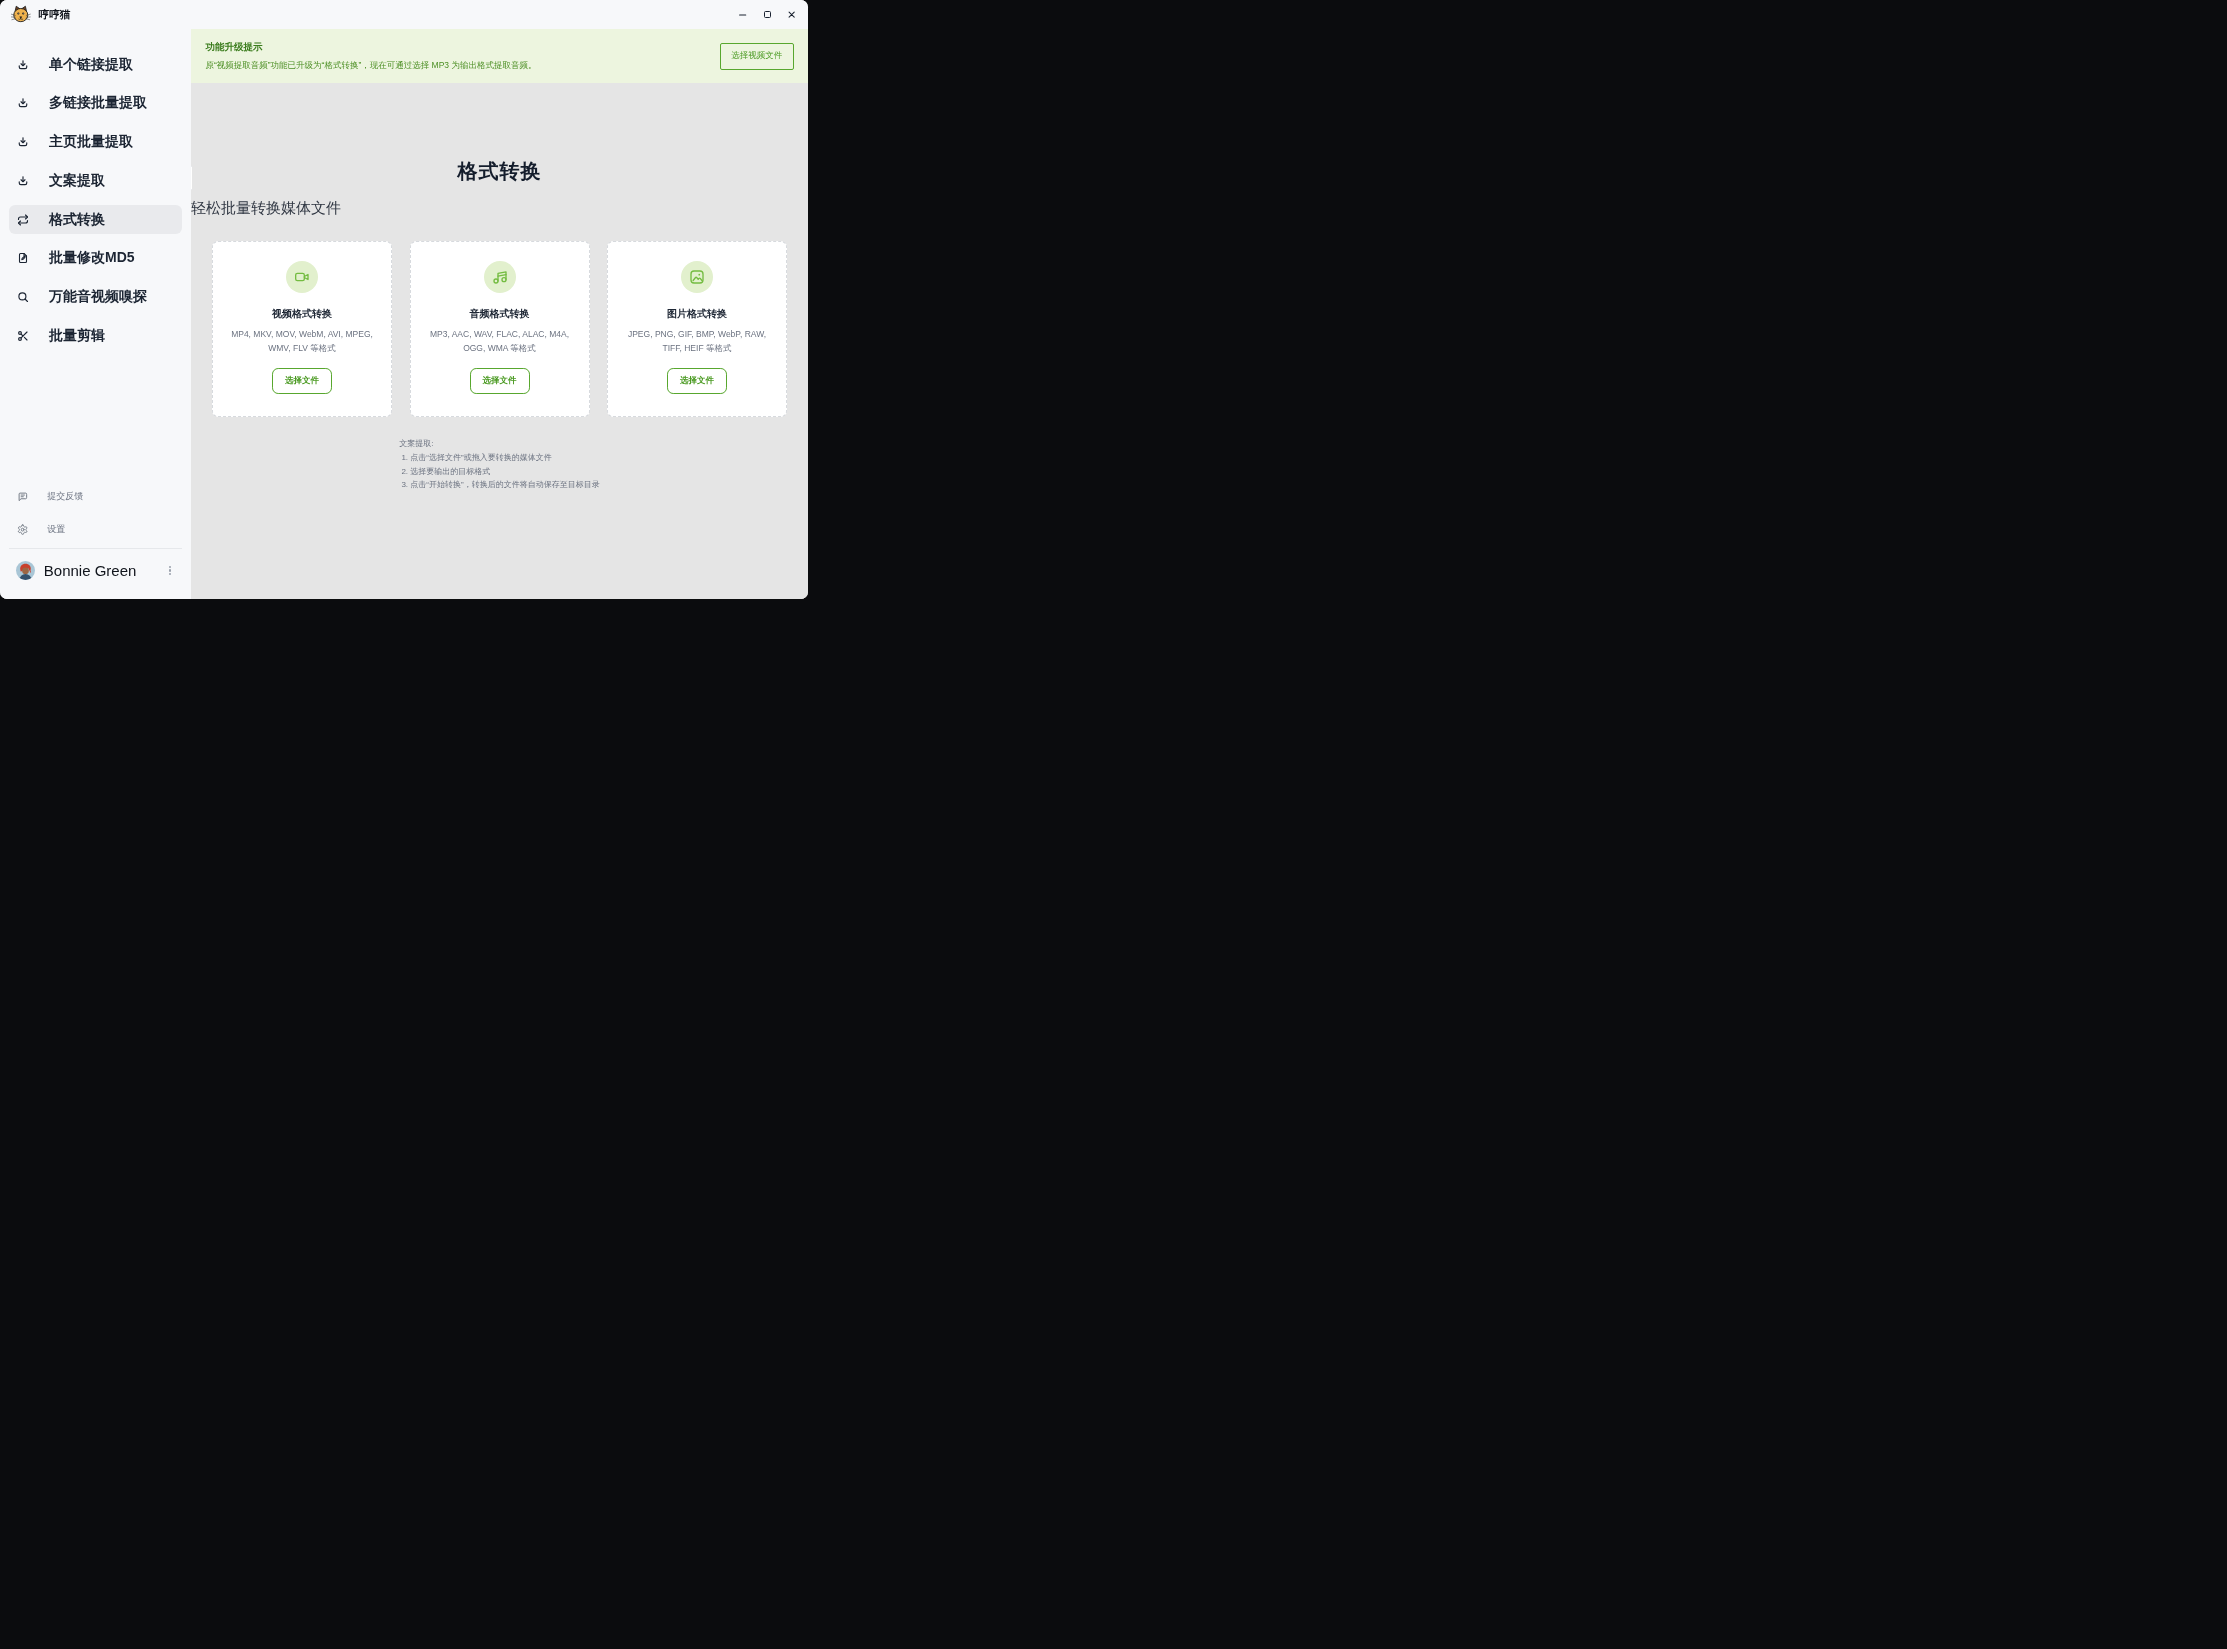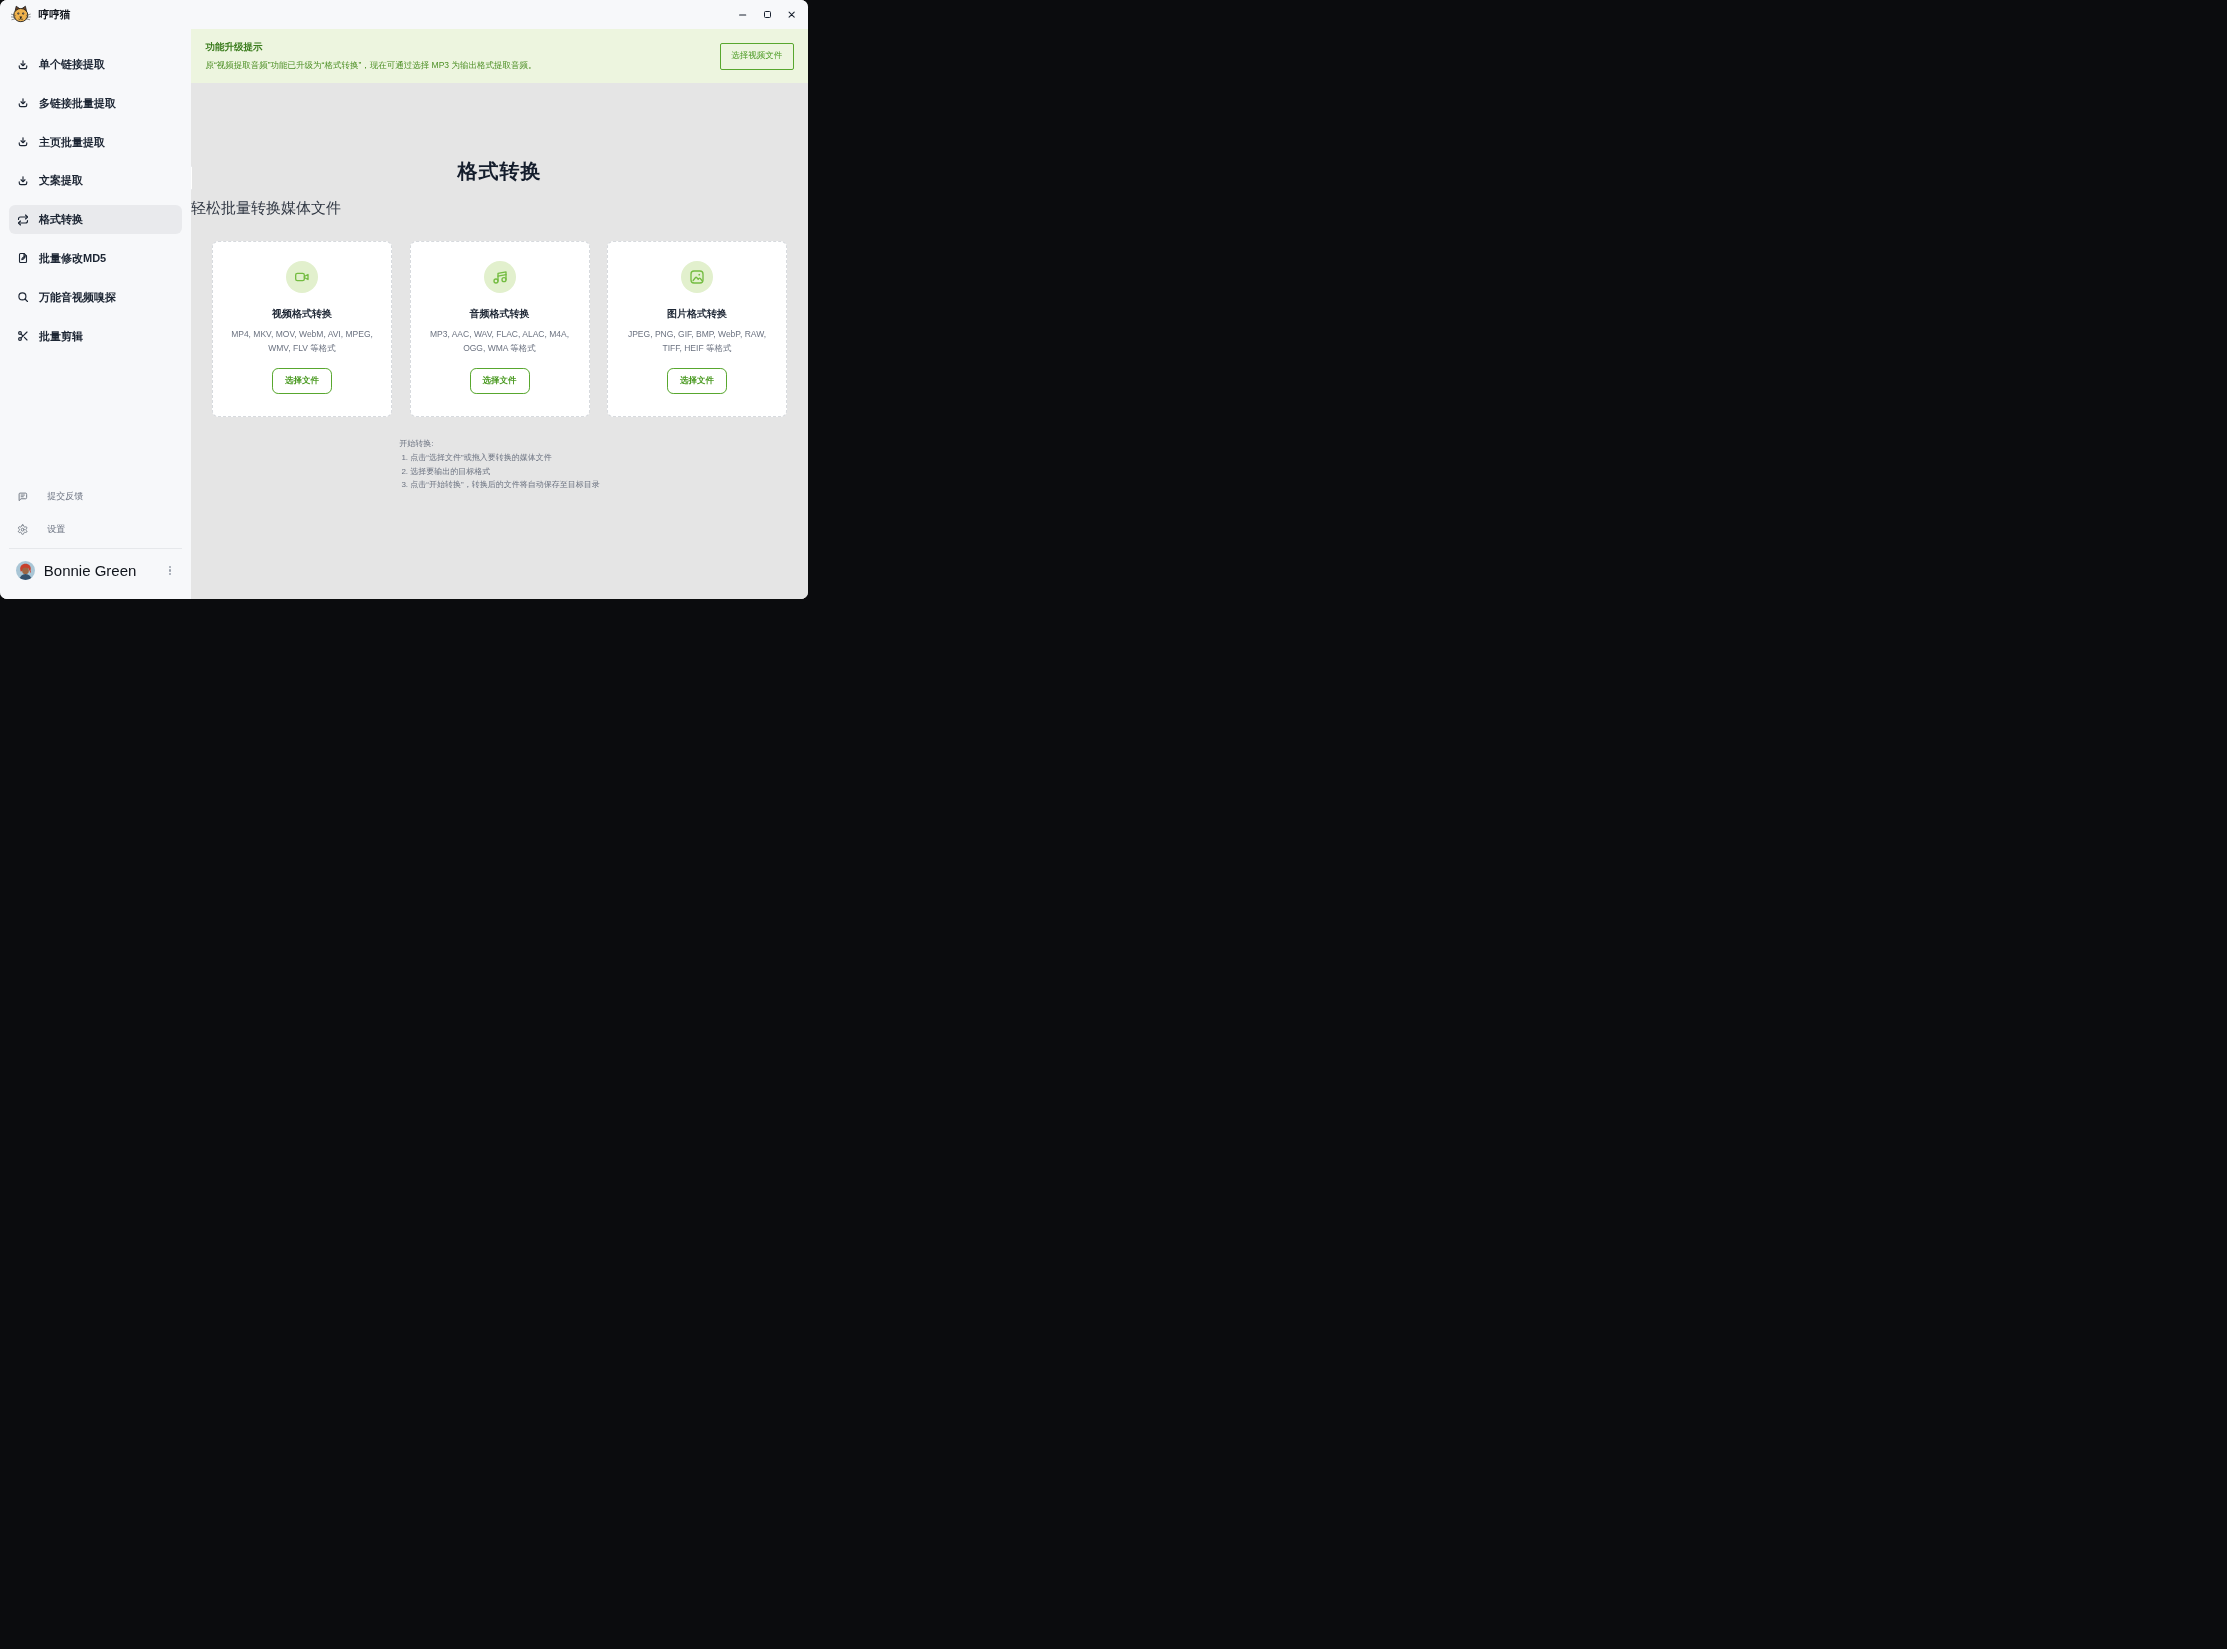--- a/index.html
+++ b/index.html
@@ -14,21 +14,21 @@
   .win-controls{margin-left:auto;display:flex;align-items:center;gap:15.5px;}
   .win-btn{width:9.3px;height:9.3px;display:flex;align-items:center;justify-content:center;color:#1a2230;cursor:pointer;background:none;border:none;padding:0;}
   .max-box{width:6.7px;height:6.7px;border:1px solid #1a2230;border-radius:1.5px;display:block;}
 
   
   .app{flex:1;display:flex;min-height:0;position:relative;}
 
   
   .sidebar{width:191px;flex-shrink:0;background:#f7f8fa;display:flex;flex-direction:column;}
   .nav{padding:21px 8.8px 0;}
-  .nav-item{height:29px;border-radius:6.2px;display:flex;align-items:center;gap:10px;padding-left:8.2px;margin-bottom:9.8px;color:#1c2533;font-size:11px;font-weight:600;cursor:pointer;}
+  .nav-item{height:29px;border-radius:6.2px;display:flex;align-items:center;gap:20px;padding-left:8.2px;margin-bottom:9.8px;color:#1c2533;font-size:14px;font-weight:600;cursor:pointer;}
   .nav-item.active{background:#e9eaed;}
   .nav-ic{width:12px;height:12px;flex-shrink:0;display:flex;color:#1c2533;}
   .nav-ic svg{width:100%;height:100%;}
   .side-footer{margin-top:auto;padding:0 8.8px;}
   .foot-item{height:29px;display:flex;align-items:center;gap:19px;padding-left:8.2px;color:#6b7280;font-size:9px;font-weight:500;margin-bottom:4.1px;cursor:pointer;}
   .foot-ic{width:11.3px;height:11.3px;flex-shrink:0;display:flex;color:#747b86;}
   .foot-ic svg{width:100%;height:100%;}
   .side-divider{height:0.5px;background:#e6e8eb;margin-top:3.1px;}
   .profile{display:flex;align-items:center;gap:8.8px;padding:12.4px 3.1px 19px 7.2px;}
   .avatar{width:19px;height:19px;border-radius:50%;overflow:hidden;flex-shrink:0;}
@@ -289,21 +289,21 @@
                 <path d="M6.2 17.3l3.6-4.6a1.1 1.1 0 0 1 1.7 0l2.3 2.9 1.3-1.6a1.1 1.1 0 0 1 1.7 0l2.6 3.2"></path>
               </svg>
           </div>
           <div class="card-title">图片格式转换</div>
           <div class="card-desc">JPEG, PNG, GIF, BMP, WebP, RAW, TIFF, HEIF 等格式</div>
           <button class="card-btn">选择文件</button>
         </div>
       </div>
 
       <div class="guide">
-        <div>开始转换:</div>
+        <div>文案提取:</div>
         <div class="guide-step">1. 点击“选择文件”或拖入要转换的媒体文件</div>
         <div class="guide-step">2. 选择要输出的目标格式</div>
         <div class="guide-step">3. 点击“开始转换”，转换后的文件将自动保存至目标目录</div>
       </div>
     </div>
   </div>
 </div>
 
 
 </body></html>

